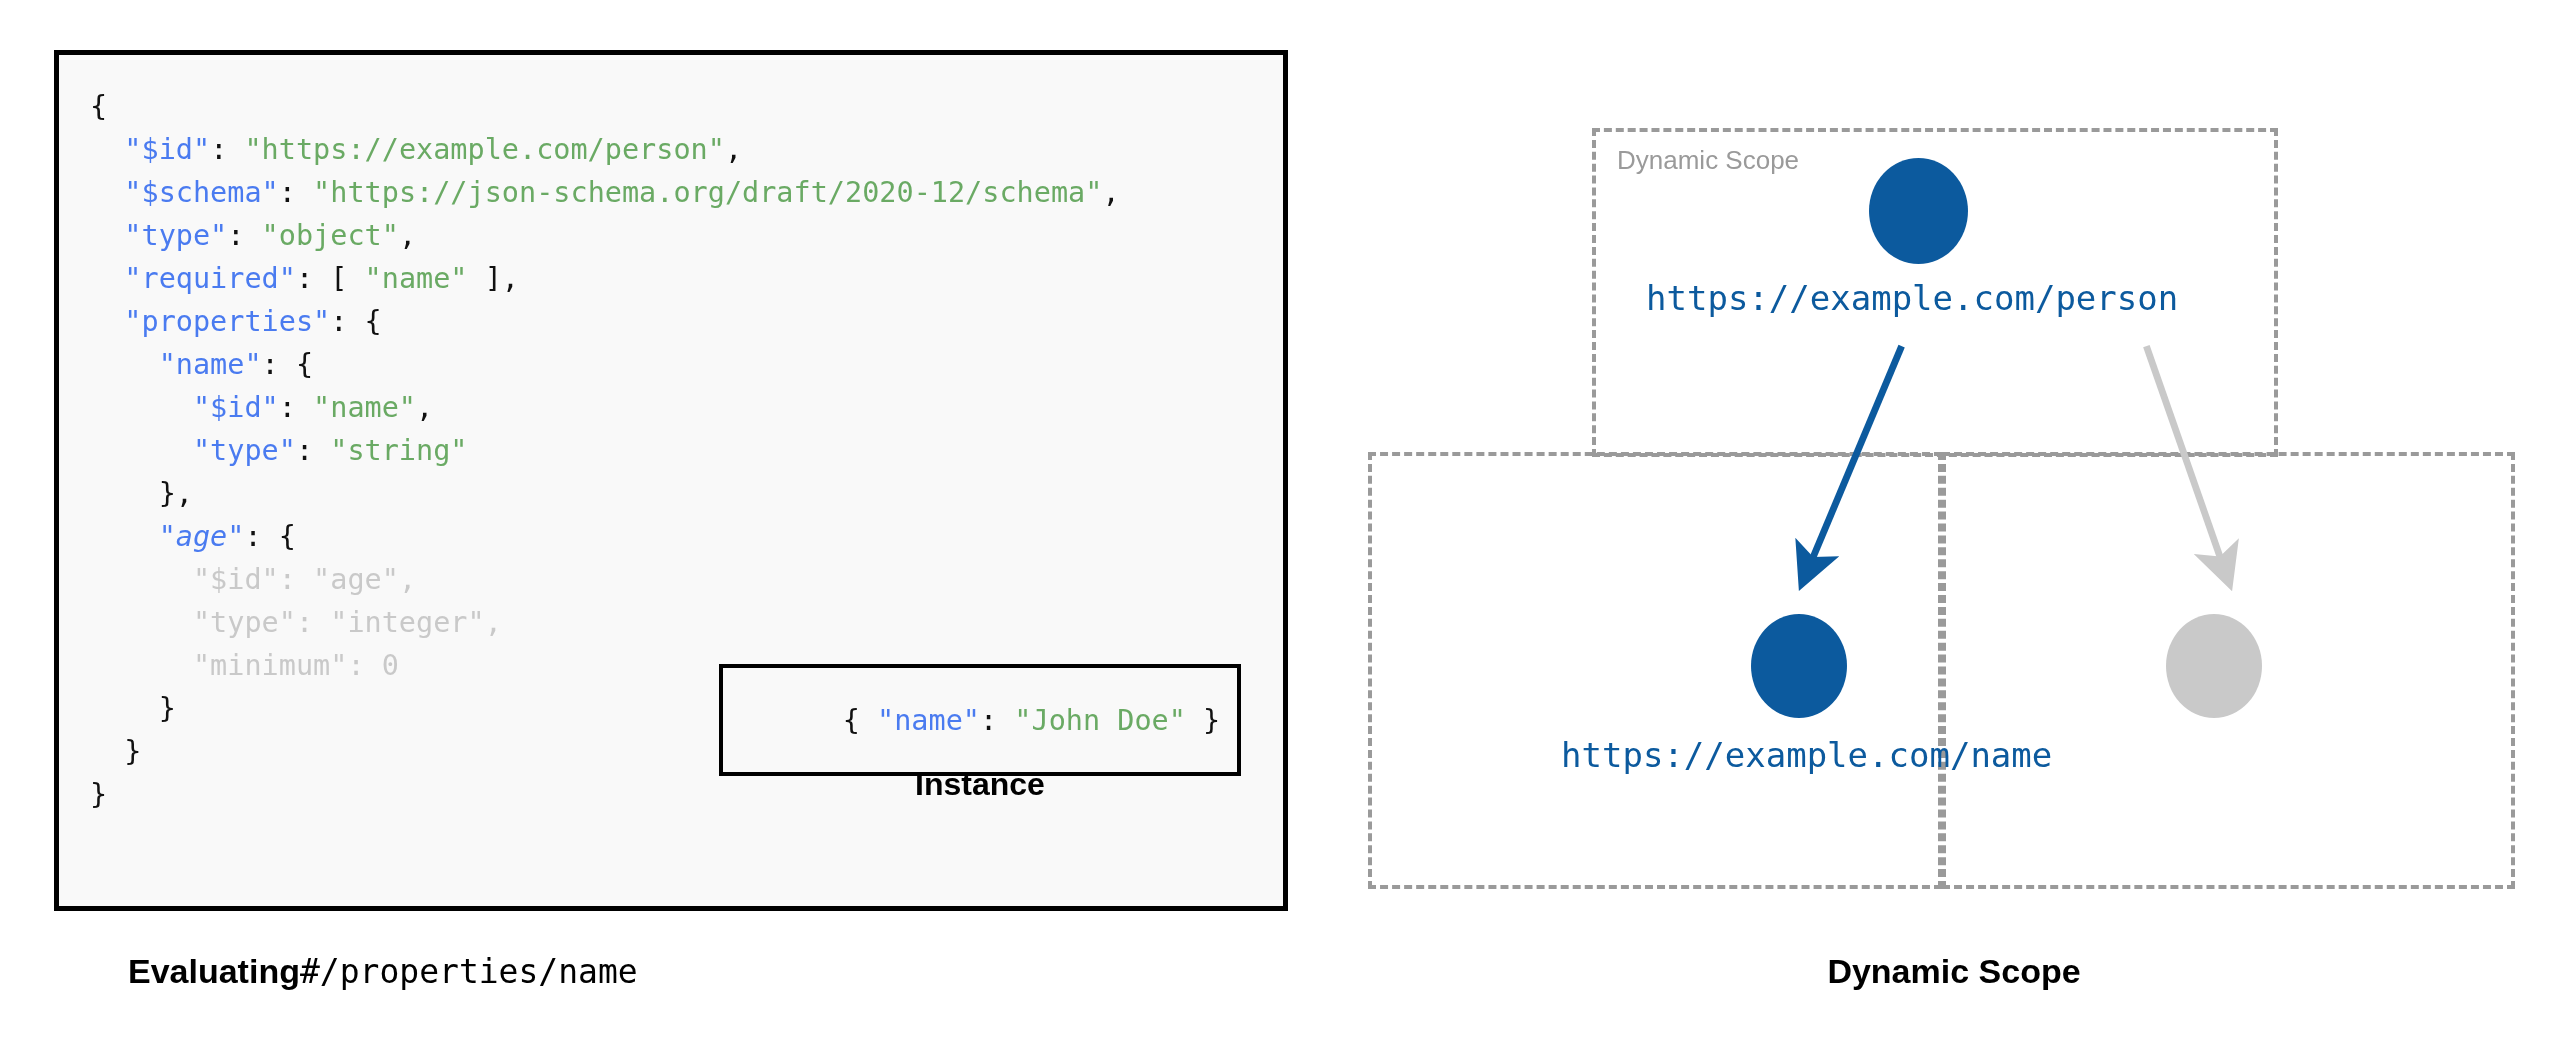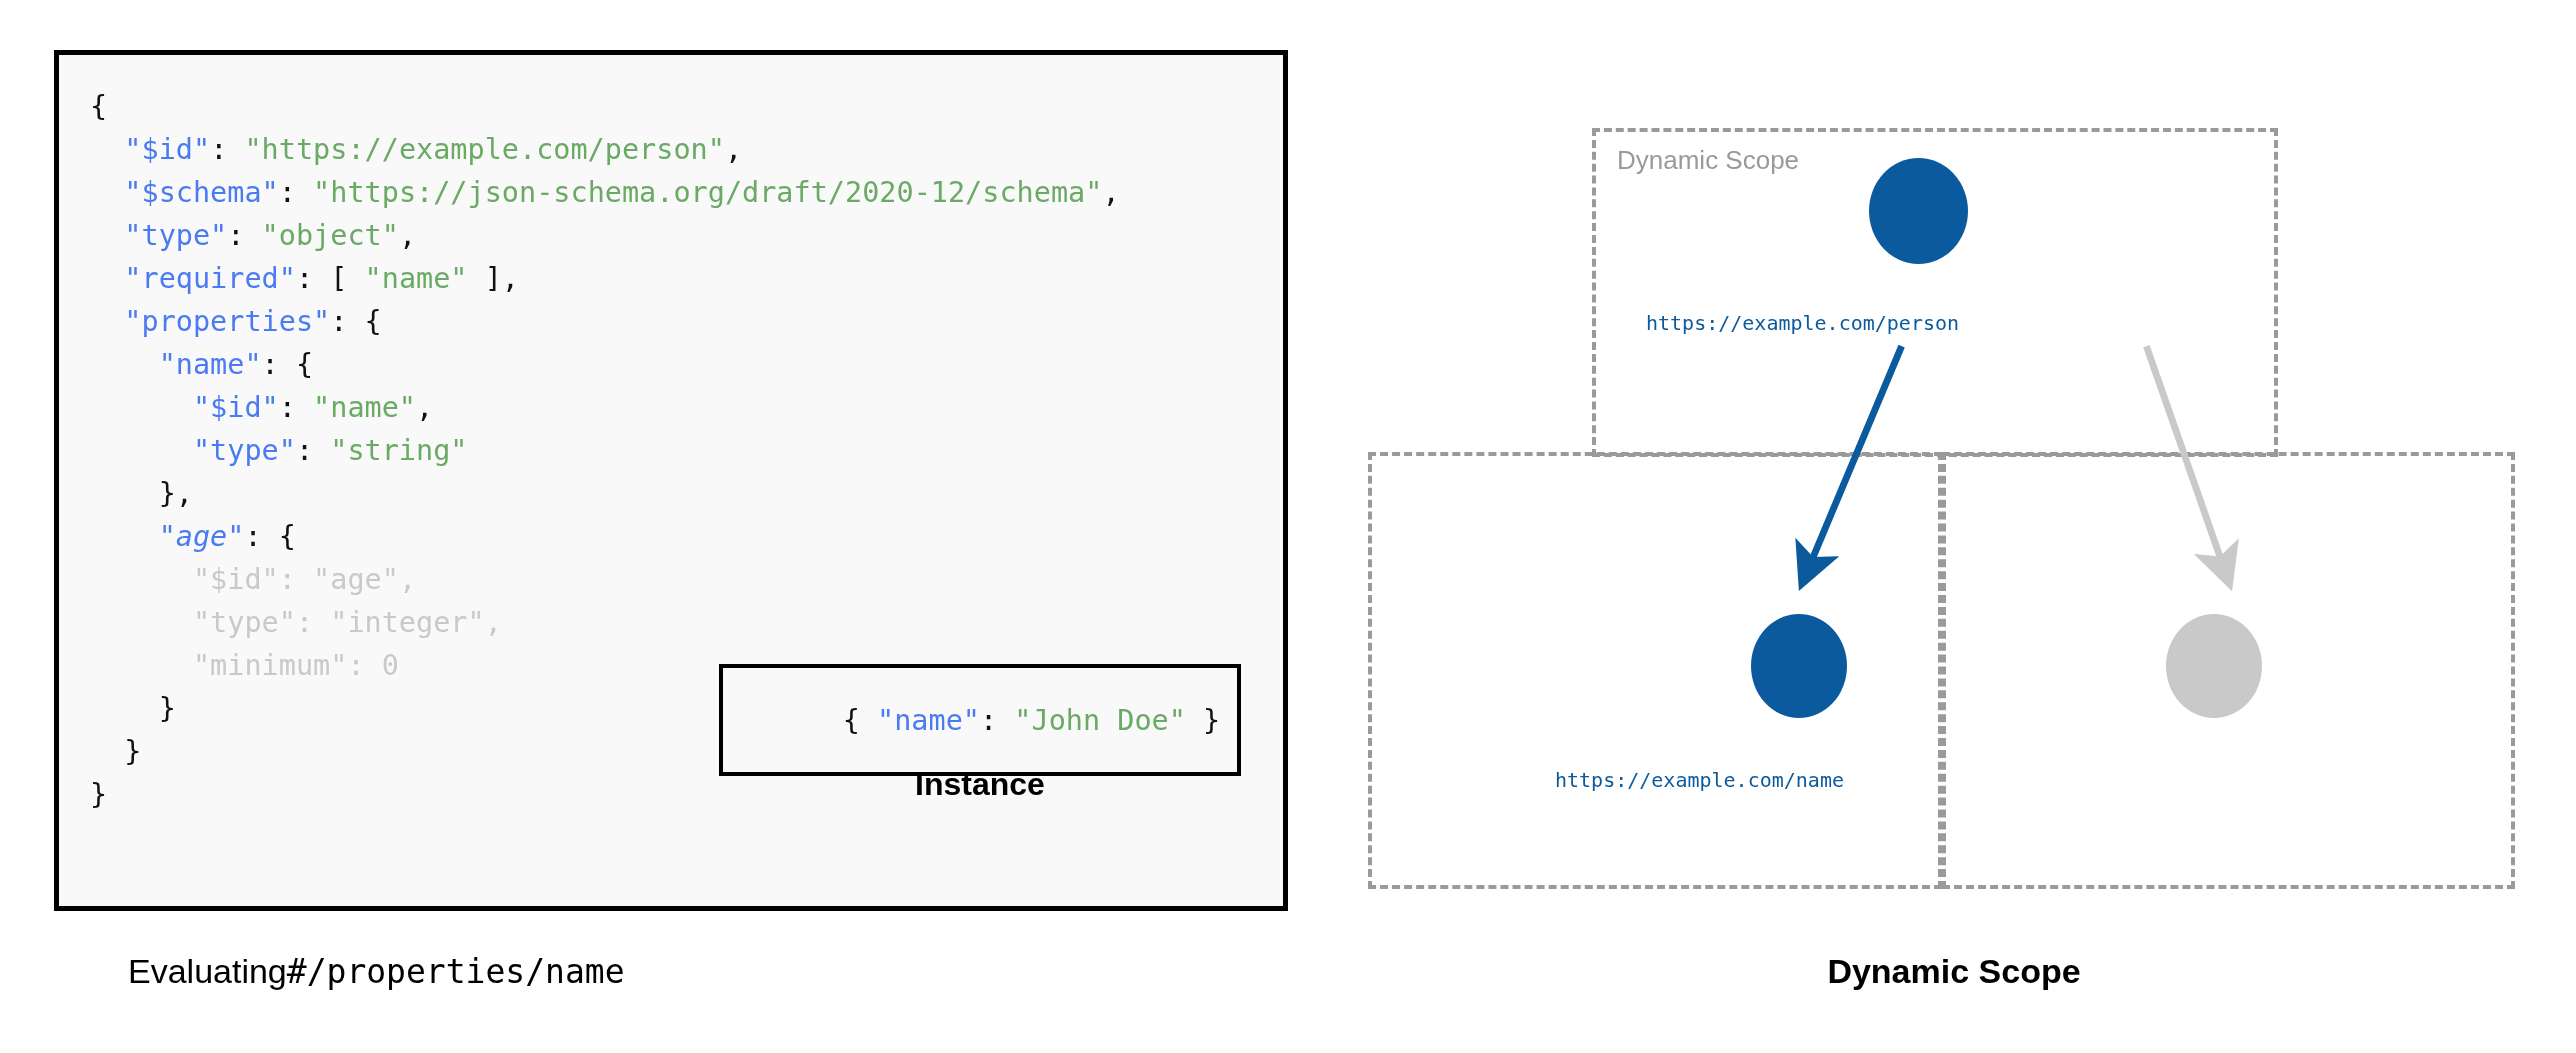--- a/index.html
+++ b/index.html
@@ -93,21 +93,21 @@
     width: 1234px;
     text-align: left;
     padding-left: 74px;
     box-sizing: border-box;
     font-size: 34px;
     color: #000000;
     white-space: nowrap;
   }
   #left-caption .cap-bold {
     font-family: "Liberation Sans", sans-serif;
-    font-weight: normal;
+    font-weight: bold;
     text-align: center;
   }
   #left-caption .cap-mono {
     font-family: "DejaVu Sans Mono", "Liberation Mono", monospace;
     font-weight: normal;
     font-size: 33px;
     margin-top: 44px;
   }
 
   
@@ -146,29 +146,28 @@
   .node-blue { background: #0c5a9e; }
   .node-gray { background: #c9c9c9; }
 
   #node-person-circle { left: 537px;  top: 158px;  width: 99px; height: 106px; }
   #node-name-circle   { left: 419px;  top: 614px; width: 96px; height: 104px; }
   #node-age-circle    { left: 834px; top: 614px; width: 96px; height: 104px; }
 
   .node-label {
     position: absolute;
     font-family: "DejaVu Sans Mono", "Liberation Mono", monospace;
-    font-size: 20px;
+    font-size: 34px;
     white-space: nowrap;
-    margin-top: 33px;
   }
   .label-blue { color: #0c5a9e; }
   .label-gray { color: #cccccc; }
 
   #node-person-label { left: 314px;  top: 278px; }
-  #node-name-label   { left: 223px;  top: 735px; }
+  #node-name-label   { left: 229px;  top: 735px; }
   #node-age-label    { left: 656px; top: 735px; }
 
   #edges-svg {
     position: absolute;
     left: 0; top: 0;
     width: 1244px;
     height: 1053px;
     pointer-events: none;
   }
 

